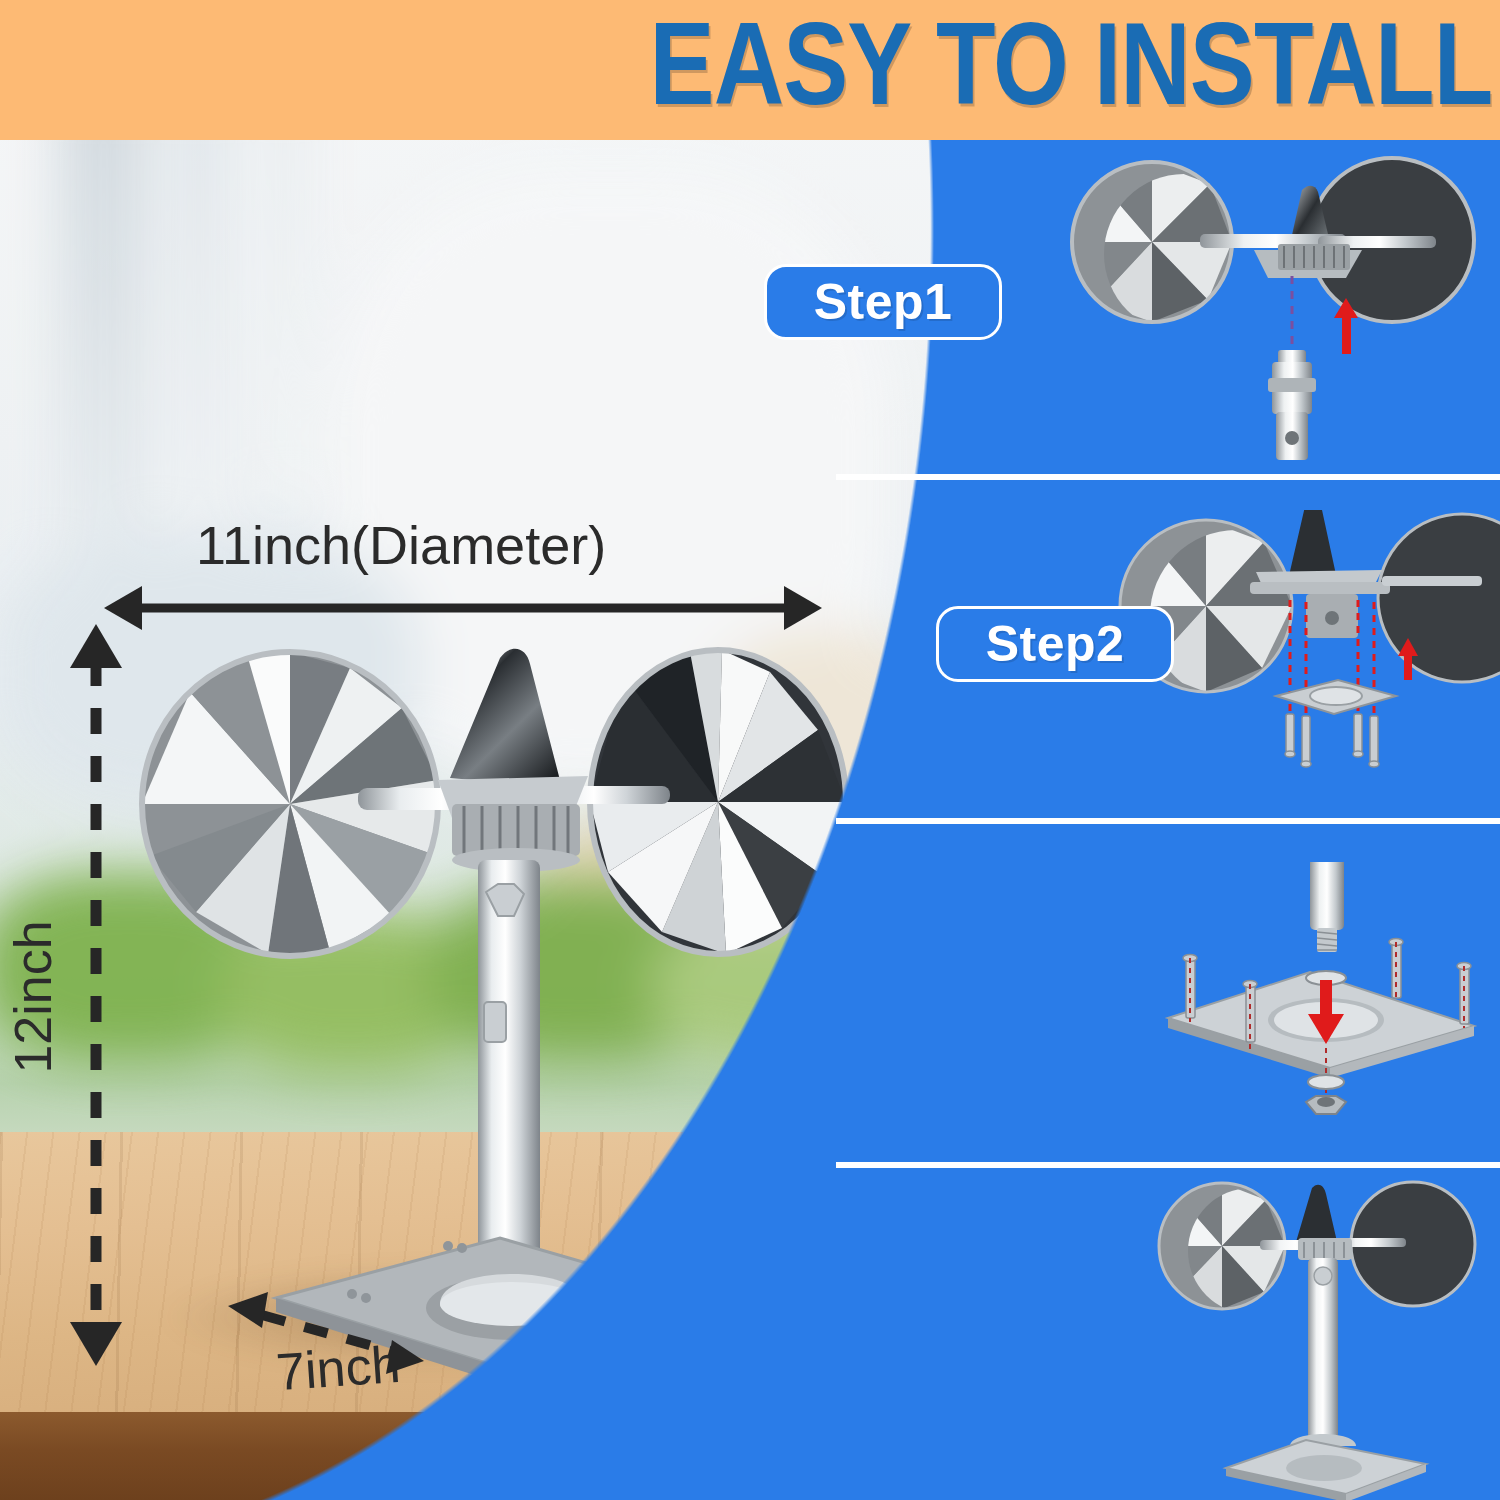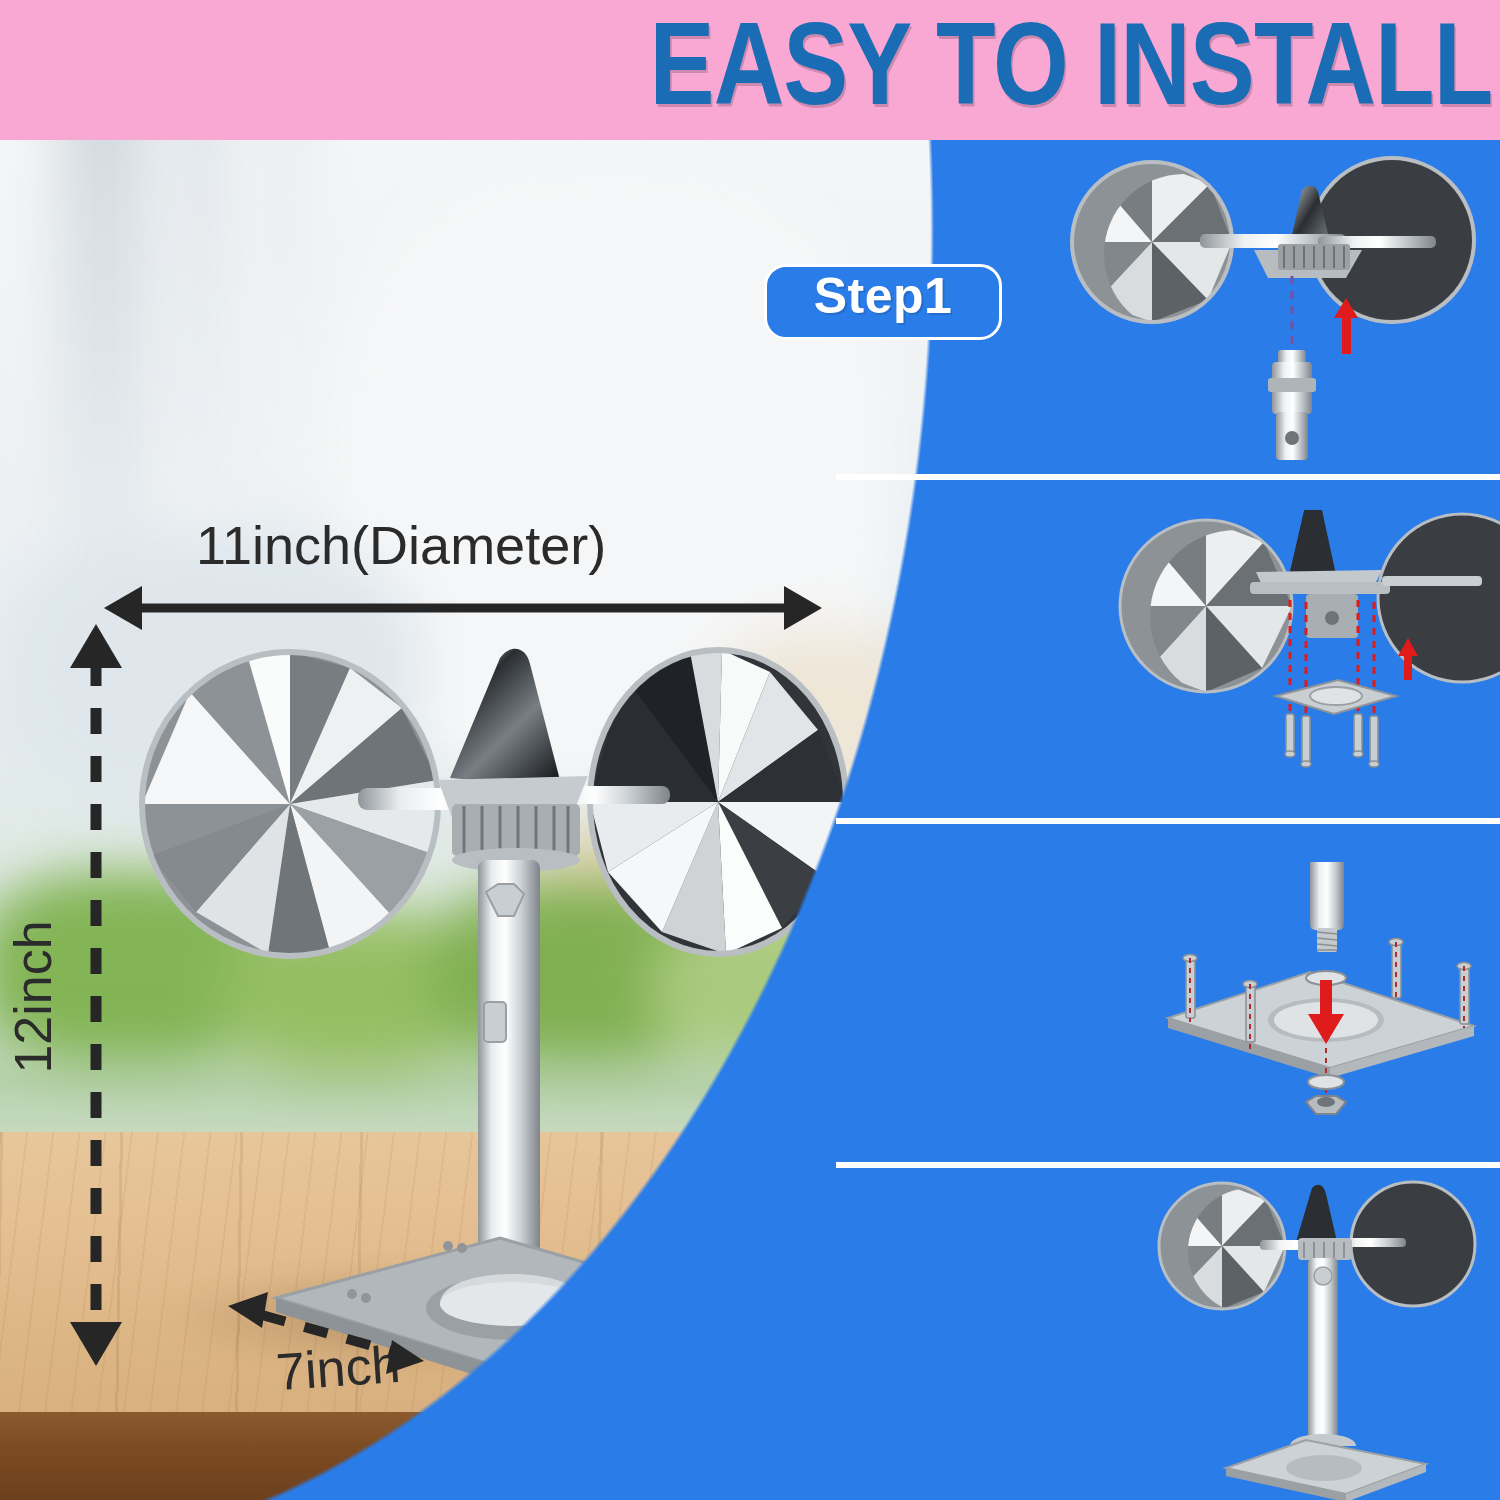--- a/index.html
+++ b/index.html
@@ -1,20 +1,20 @@
 <!DOCTYPE html>
 <html><head>
 <meta charset="utf-8">
 <style>
   html,body{margin:0;padding:0;background:#fff;}
   body{width:1500px;height:1500px;overflow:hidden;font-family:"Liberation Sans",sans-serif;}
   #root{position:relative;width:1500px;height:1500px;background:#fff;overflow:hidden;}
 
   
-  .title-bar{position:absolute;left:0;top:0;width:1500px;height:140px;background:#f9a8d4;z-index:40;}
+  .title-bar{position:absolute;left:0;top:0;width:1500px;height:140px;background:#fdba74;z-index:40;}
   .title-text{
     position:absolute;right:8px;top:4px;
     font-family:"Liberation Sans",sans-serif;
     font-weight:bold;font-size:116px;line-height:120px;
     letter-spacing:-1px;
     color:#1A6CB4;
     transform:scaleX(0.84);transform-origin:right top;
     text-shadow:2px 3px 0 rgba(0,0,0,.18);
     white-space:nowrap;
   }
@@ -74,21 +74,21 @@
   .dim-label{position:absolute;font-family:"Liberation Sans",sans-serif;color:#2b2b2b;white-space:nowrap;}
   .lbl-11{left:196px;top:402px;font-size:54px;}
   .lbl-12{left:-44px;top:855px;font-size:52px;transform:rotate(-90deg);transform-origin:center center;}
   .lbl-7{left:276px;top:1226px;font-size:52px;transform:rotate(-4deg);}
   .lbl-5{left:640px;top:1212px;font-size:50px;transform:rotate(27deg);}
 
   
   .badge{position:absolute;z-index:35;
     border:3px solid #ffffff;border-radius:22px;
     background:#2a7ce8;
-    display:flex;align-items:flex-start;justify-content:center;
+    display:flex;align-items:center;justify-content:center;
     color:#ffffff;font-weight:bold;font-size:50px;letter-spacing:.5px;
     text-shadow:2px 2px 0 rgba(0,0,0,.12);
     padding:0 18px;}
   .b1{left:764px;top:264px;width:196px;height:70px;}
   .b2{left:936px;top:606px;width:196px;height:70px;}
   .b3{left:958px;top:948px;width:192px;height:70px;}
   .b4{left:906px;top:1296px;width:196px;height:70px;}
 
   
   .stepart{position:absolute;z-index:24;}
@@ -376,20 +376,23 @@
       <path d="M96 290 L176 262 L296 286 L216 316 Z" fill="#cdd2d6" stroke="#9aa0a4" stroke-width="2"></path>
       <path d="M96 290 L96 298 L216 324 L216 316 Z" fill="#9aa0a4"></path>
       <path d="M216 316 L216 324 L296 294 L296 286 Z" fill="#b3b8bc"></path>
       <ellipse cx="194" cy="290" rx="38" ry="13" fill="#b6bcc0"></ellipse>
     </g>
   </svg>
 
   <div class="badge b1">
       <span>Step1</span>
     </div>
+  <div class="badge b2">
+      <span>Step2</span>
+    </div>
 
   <div class="photo">
     <div class="photo-inner">
       <div class="bg-sky"></div>
       <div class="bg-blur-shapes">
         <div class="bl white1"></div>
         <div class="bl pillar1"></div>
           <div class="bl pillar2"></div>
           <div class="bl pillar3"></div>
         <div class="bl cool1"></div>

